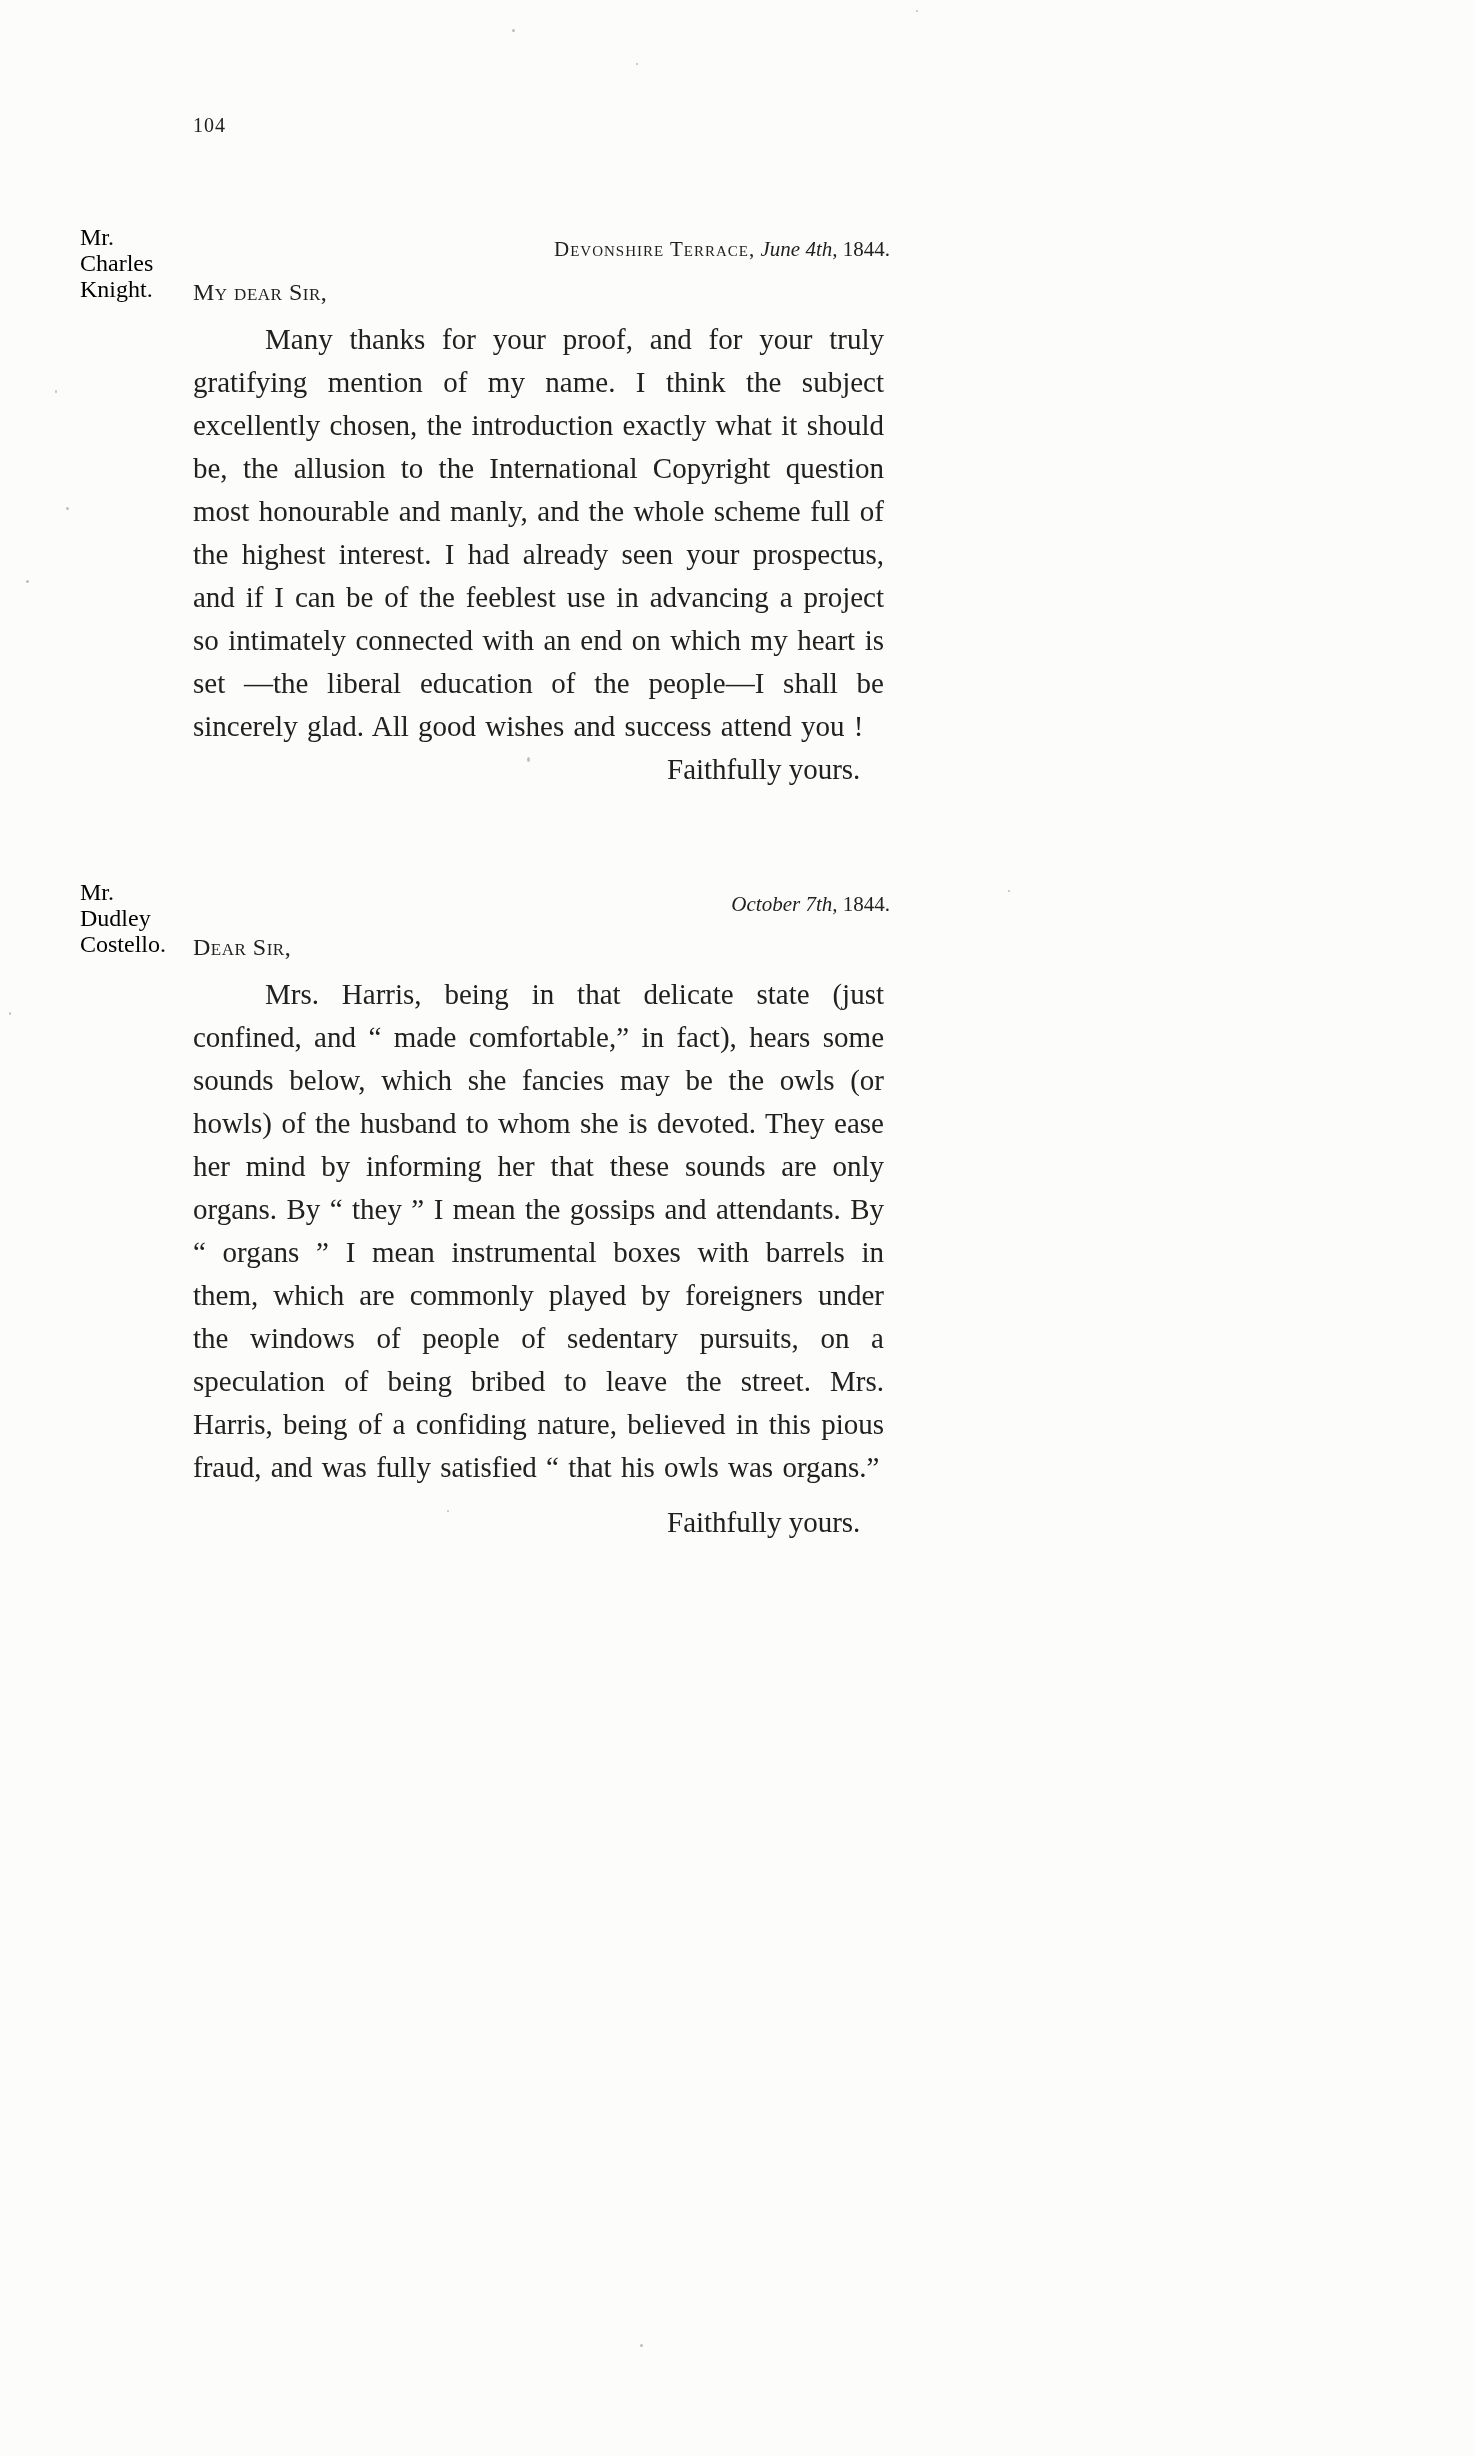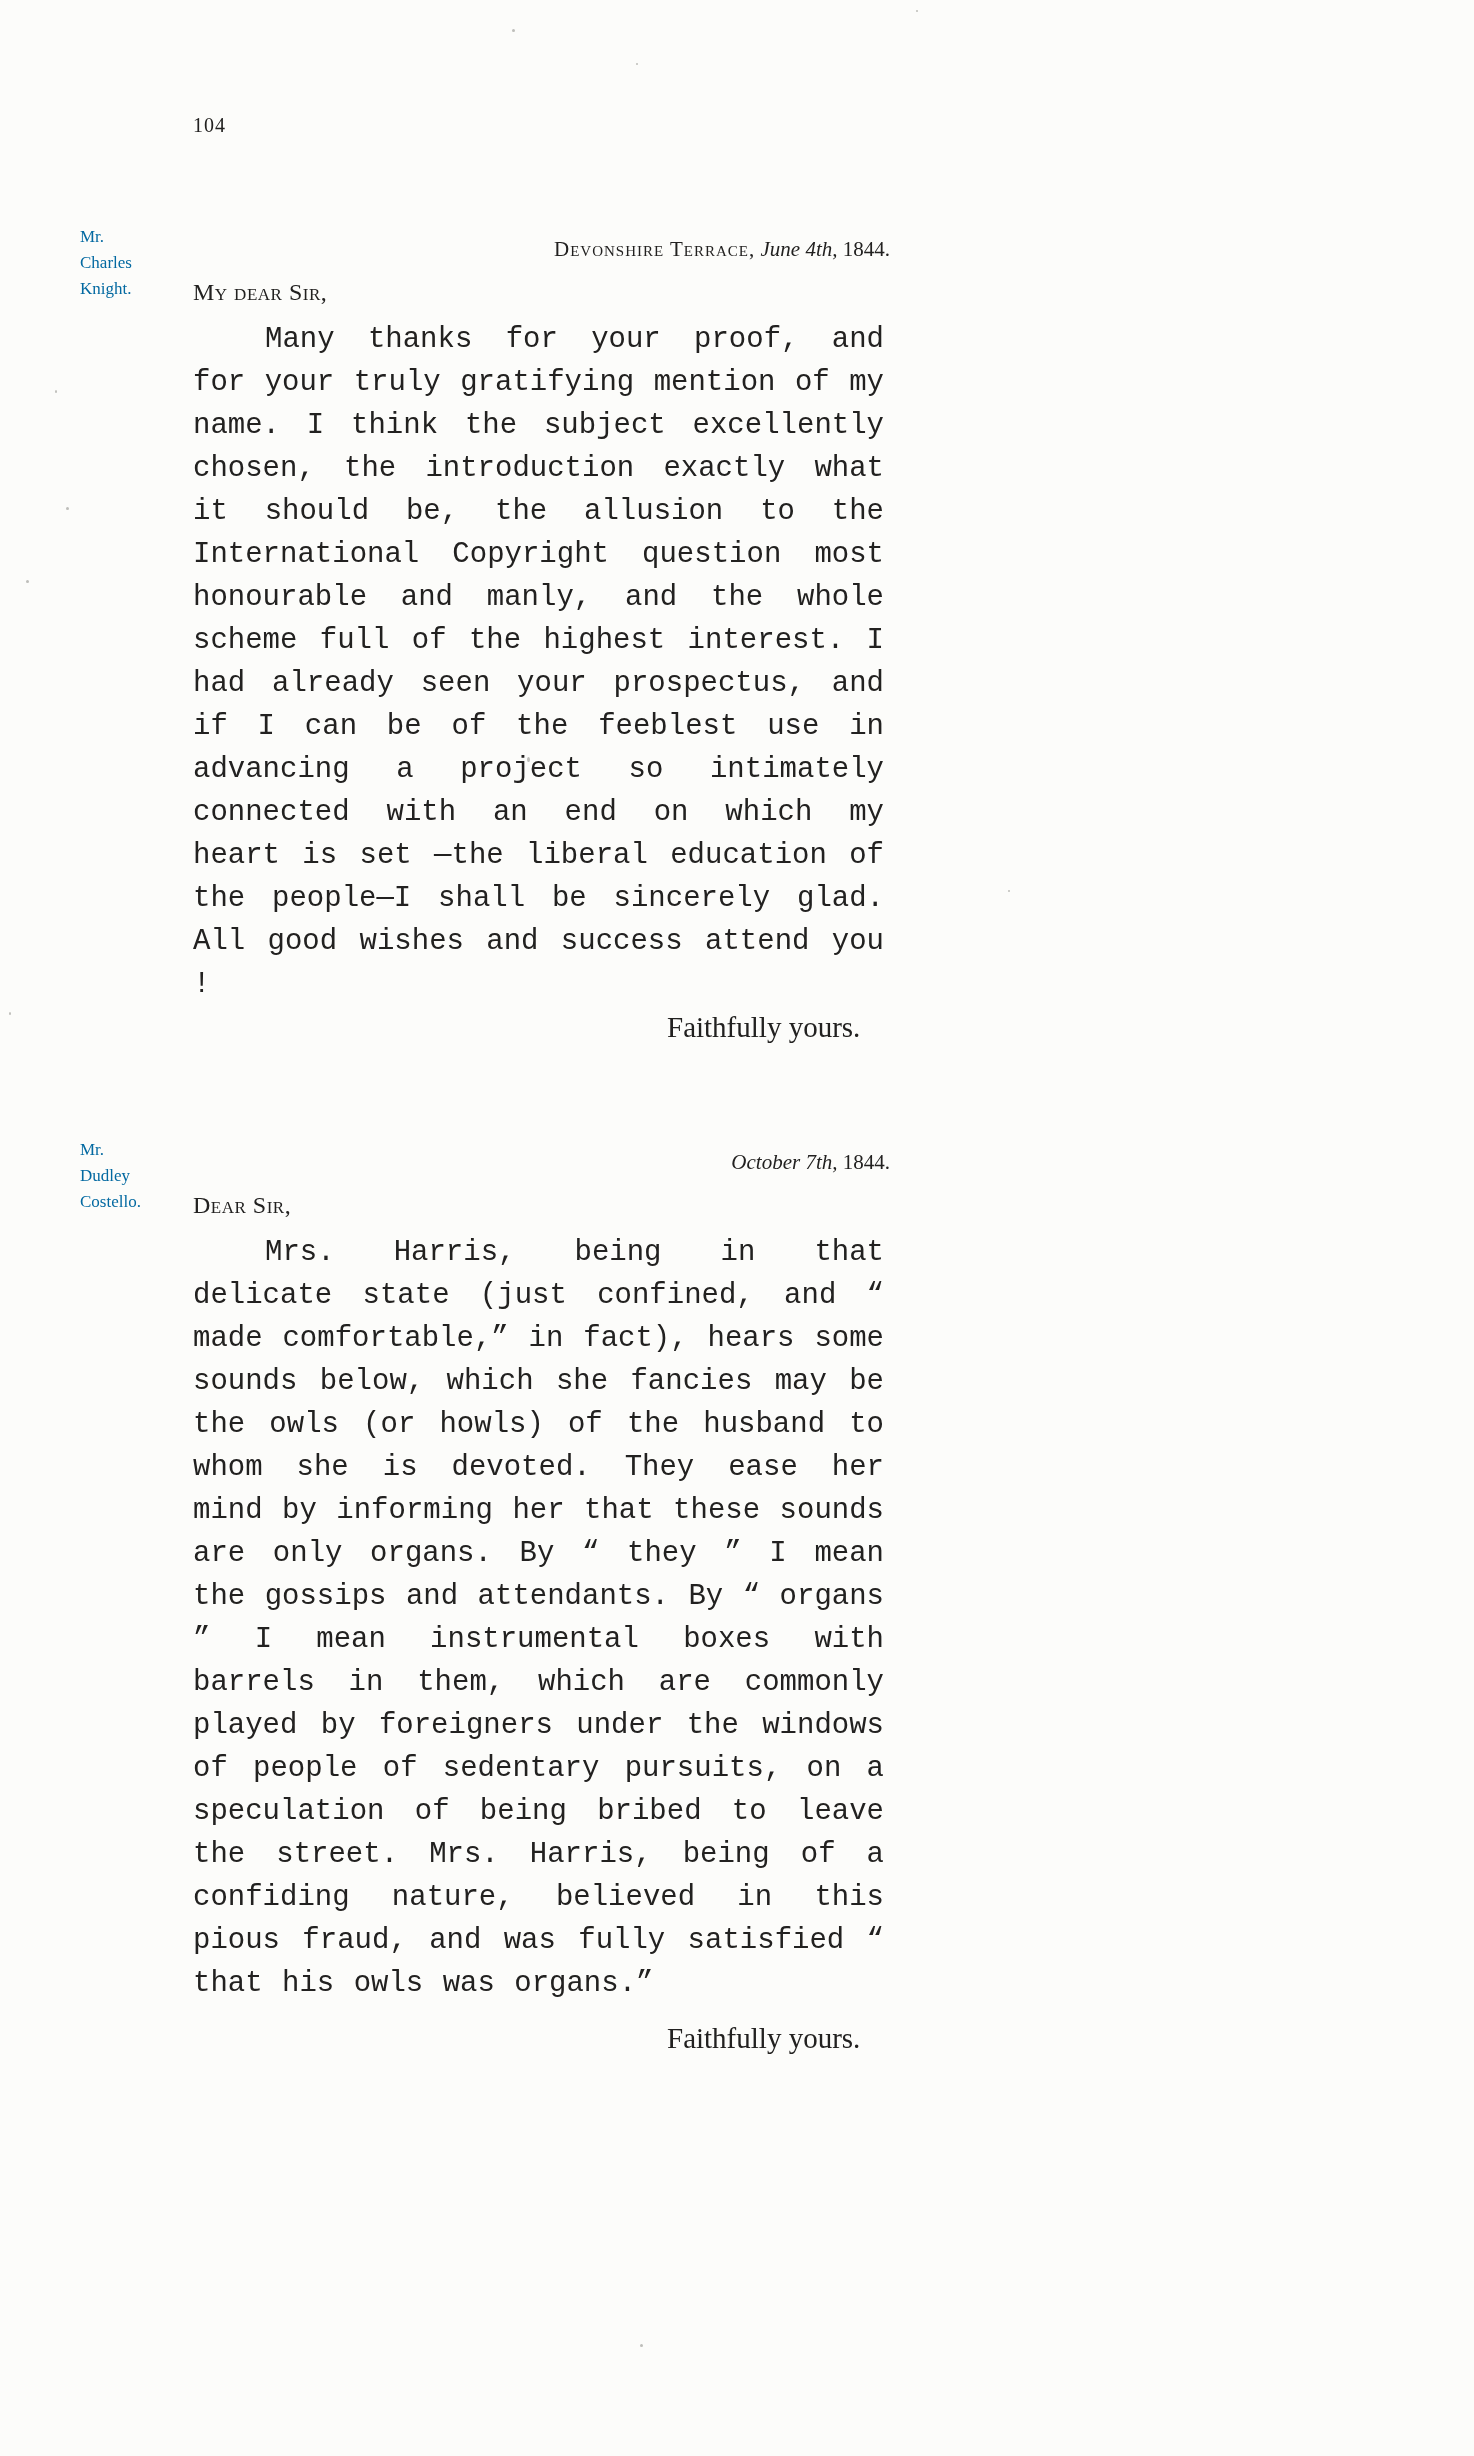--- a/index.html
+++ b/index.html
@@ -42,23 +42,23 @@
     white-space: nowrap;
   }
   .letter { position: relative; font-size: 29px; line-height: 43px; }
   .letter-1 { margin-top: 80px; }
   .letter-2 { margin-top: 96px; }
   .margin-note {
     position: absolute;
     left: -113px;
     top: -8px;
     width: 108px;
-    font-size: 17px;
+    font-size: 24px;
     line-height: 26px;
-    color: #0369a1;
+    color: #000000;
   }
   .margin-note div { white-space: nowrap; }
   .dateline {
     text-align: right;
     font-size: 21px;
     line-height: 34px;
   }
   .place {
     font-variant: small-caps;
     letter-spacing: 1px;
@@ -69,21 +69,20 @@
     font-variant: small-caps;
     letter-spacing: 0.5px;
     font-size: 24px;
     line-height: 40px;
   }
   .body-par {
     margin: 6px 6px 0 0;
     text-align: justify;
     text-indent: 72px;
     word-spacing: 2px;
-    font-family: Liberation Mono, monospace;
   }
   .closing-line-1 {
     margin-top: 10px;
     margin-left: 342px;
   }
   .closing-line-2 {
     margin-left: 474px;
   }
   .closing-only {
     margin-top: 12px;

